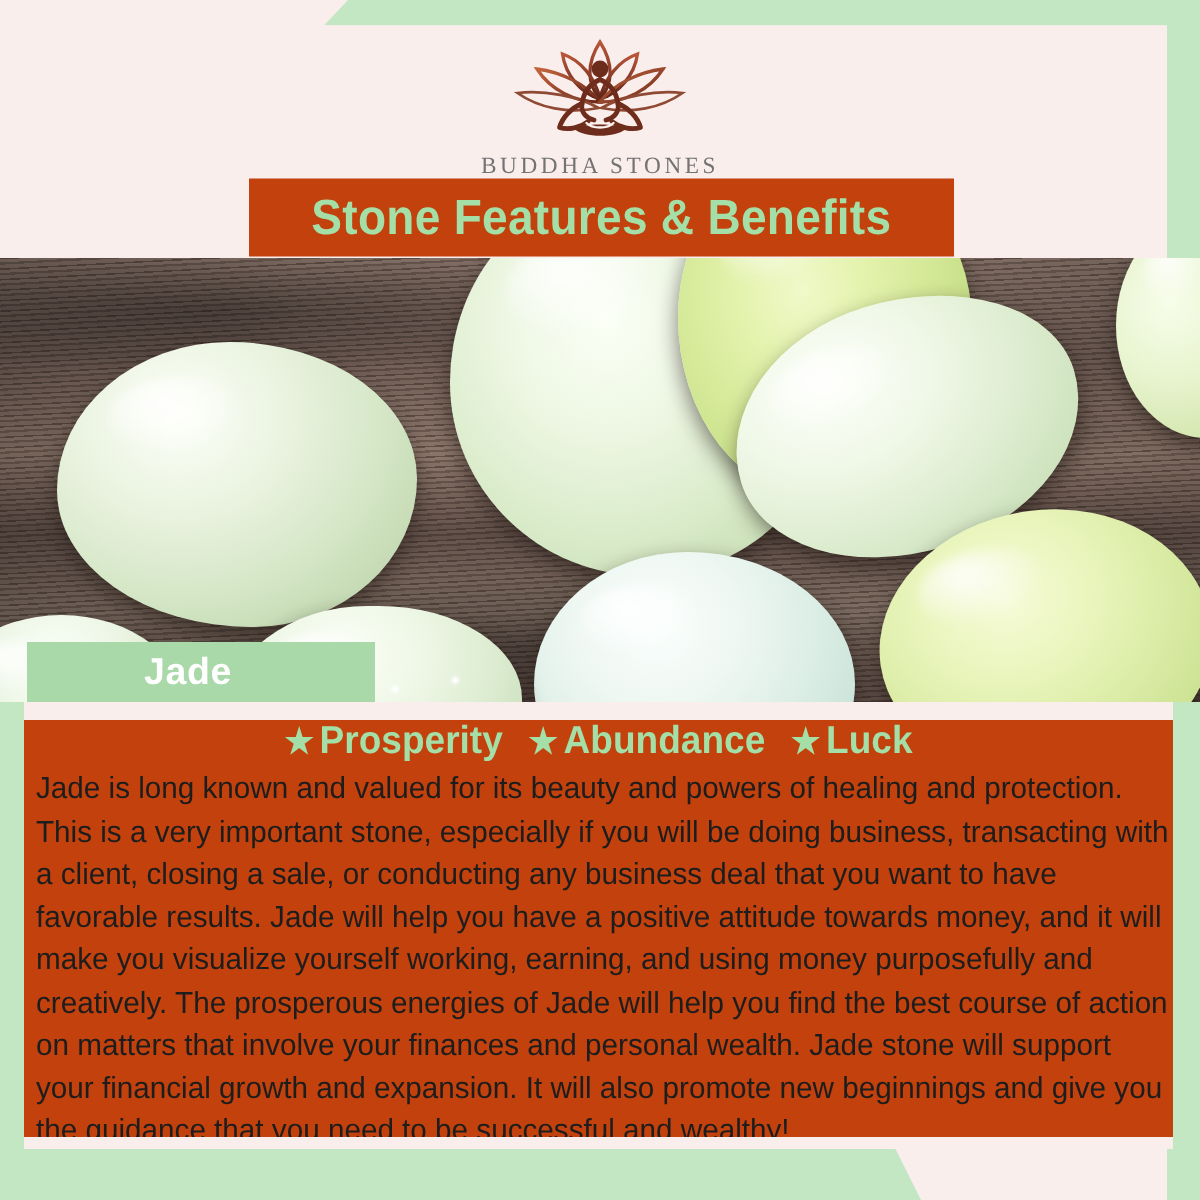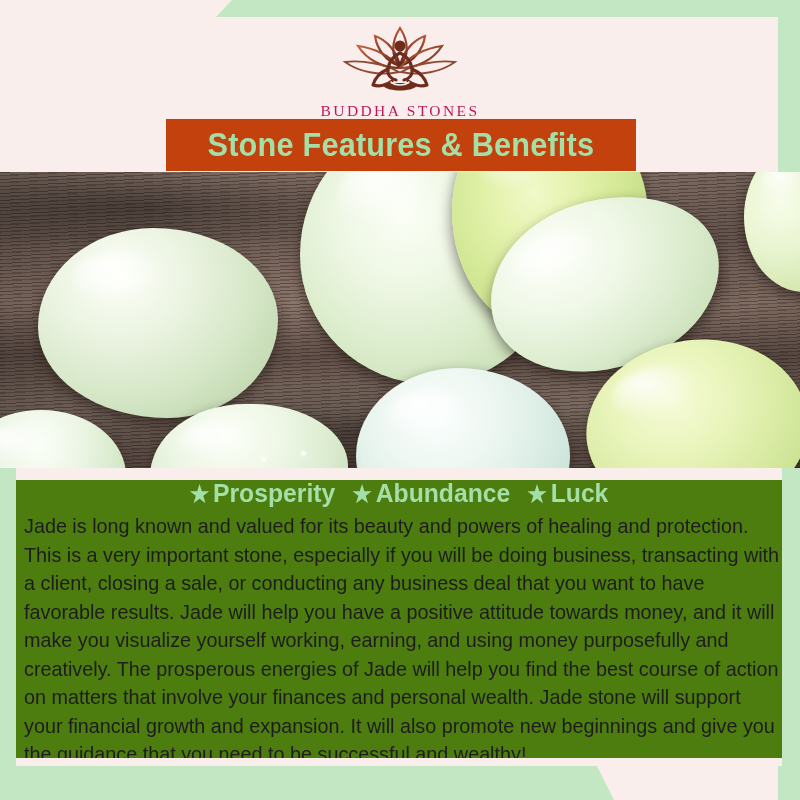--- a/index.html
+++ b/index.html
@@ -84,21 +84,21 @@
   .logo-mark {
     width: 150px; height: 78px;
     margin: 0 auto;
     display: block;
   }
   .logo-text {
     margin-top: 2px;
     font-family: "Liberation Serif", serif;
     font-size: 15.5px;
     letter-spacing: 2.4px;
-    color: #be185d;
+    color: #737373;
     font-weight: 400;
   }
 
   
   .title-banner {
     position: absolute;
     left: 166px; top: 119px;
     width: 470px; height: 52px;
     background: #c2410c;
     z-index: 7;
@@ -242,21 +242,21 @@
     font-weight: 700;
     margin-left: 78px;
     letter-spacing: .4px;
   }
 
   
   .content {
     position: absolute;
     left: 16px; top: 468px;
     width: 766px; height: 296px;
-    background: #4d7c0f;
+    background: #c2410c;
     z-index: 4;
     text-decoration: underline;
   }
   .content-top-strip {
     position: absolute;
     left: 0; top: 0;
     width: 766px; height: 12px;
     background: #faeeec;
   }
   .benefits {
@@ -353,20 +353,23 @@
     <div class="stone s8"></div>
     <div class="stone s5"></div>
     <div class="stone s6"></div>
     <div class="stone s7"></div>
     <div class="sparkle" style="left:262px;top:286px"></div>
 
     <div class="sparkle" style="left:302px;top:280px"></div>
   </div>
   <div class="deco-left-block"></div>
 
+  <div class="jade-label">
+    <span class="jade-text">Jade</span>
+  </div>
 
   <div class="content">
     <div class="content-top-strip"></div>
 
     <div class="benefits">
       <span class="benefit-item"><span class="benefit-star">★</span><span>Prosperity</span></span><span class="benefit-item"><span class="benefit-star">★</span><span>Abundance</span></span><span class="benefit-item"><span class="benefit-star">★</span><span>Luck</span></span>
     </div>
 
     <div class="body-text">Jade is long known and valued for its beauty and powers of healing and protection. This is a very important stone, especially if you will be doing business, transacting with a client, closing a sale, or conducting any business deal that you want to have favorable results. Jade will help you have a positive attitude towards money, and it will make you visualize yourself working, earning, and using money purposefully and creatively. The prosperous energies of Jade will help you find the best course of action on matters that involve your finances and personal wealth. Jade stone will support your financial growth and expansion. It will also promote new beginnings and give you the guidance that you need to be successful and wealthy!</div>
   </div>

